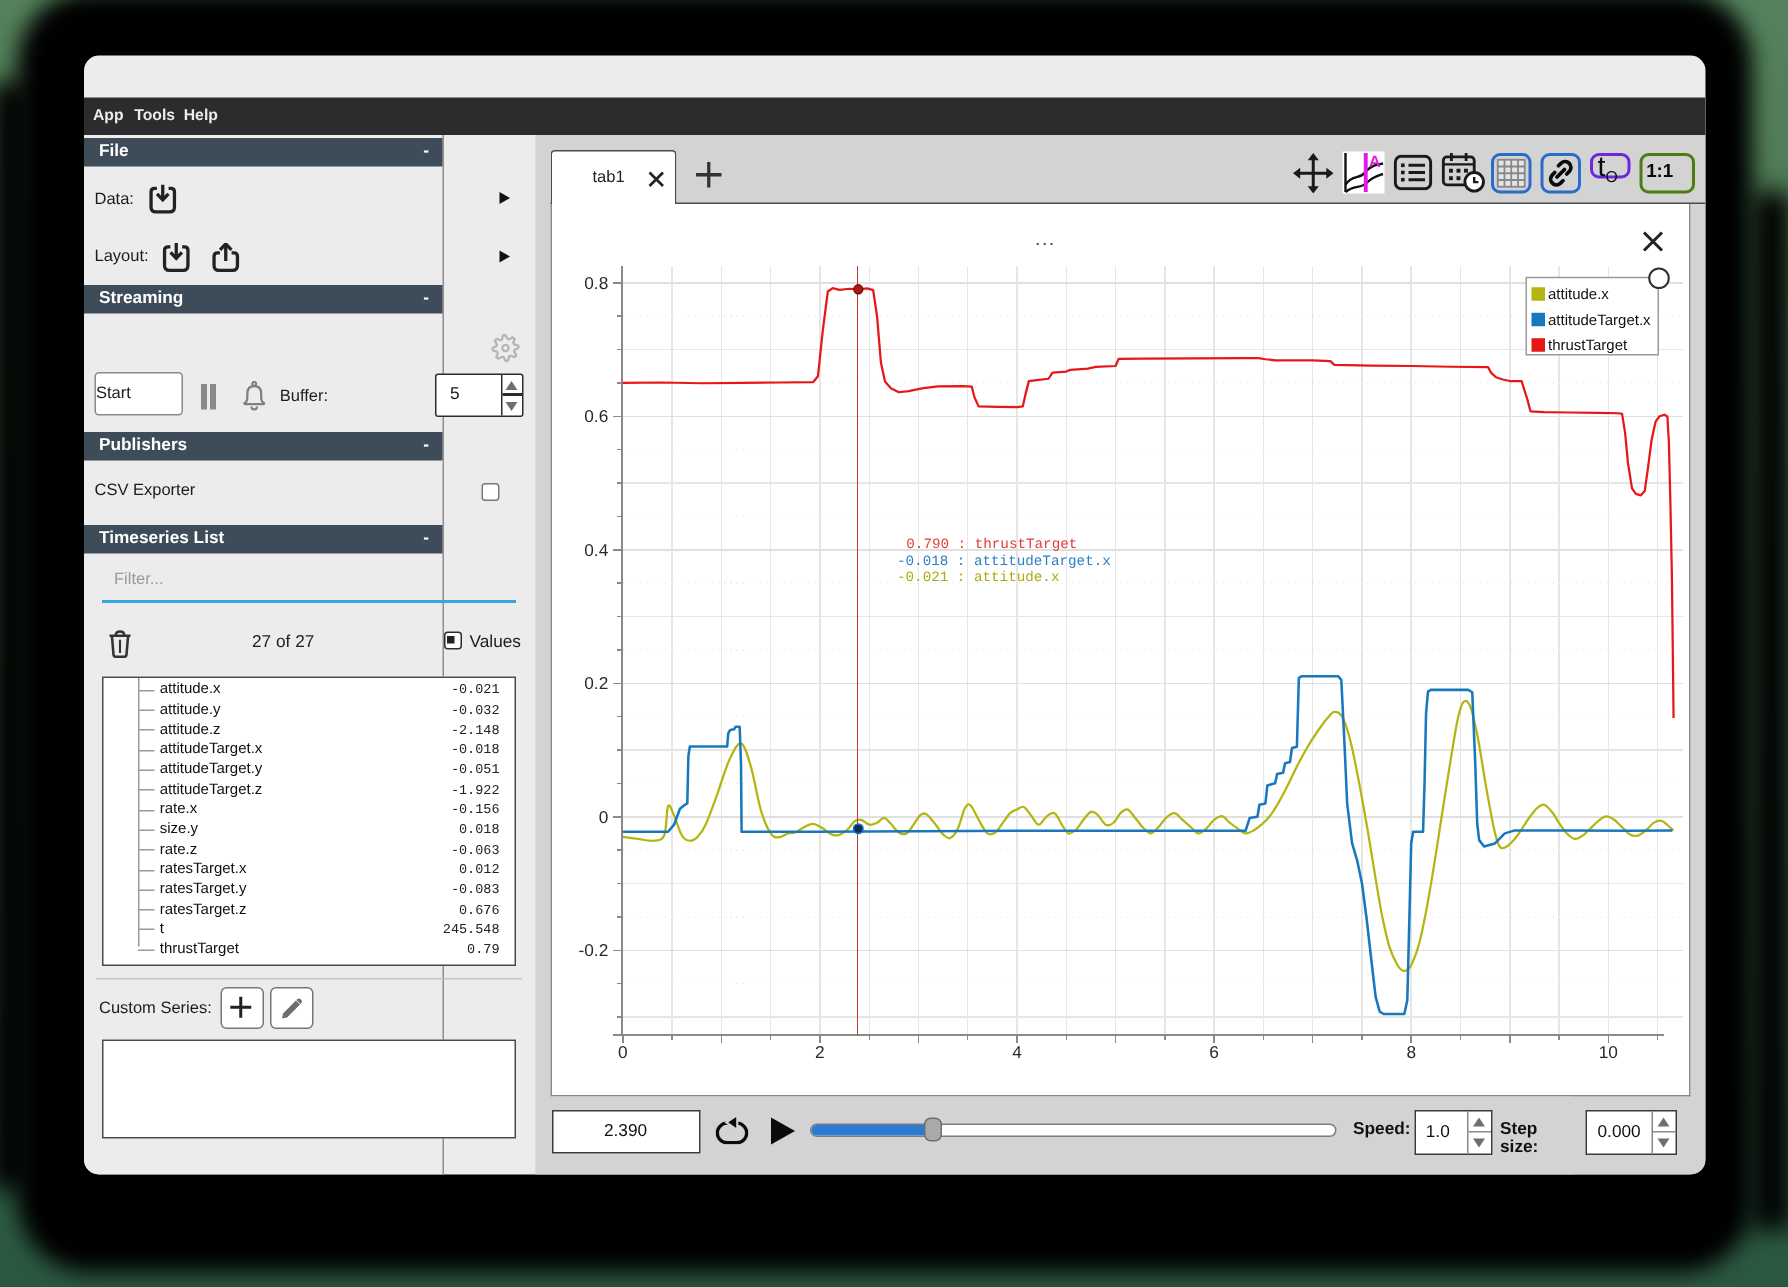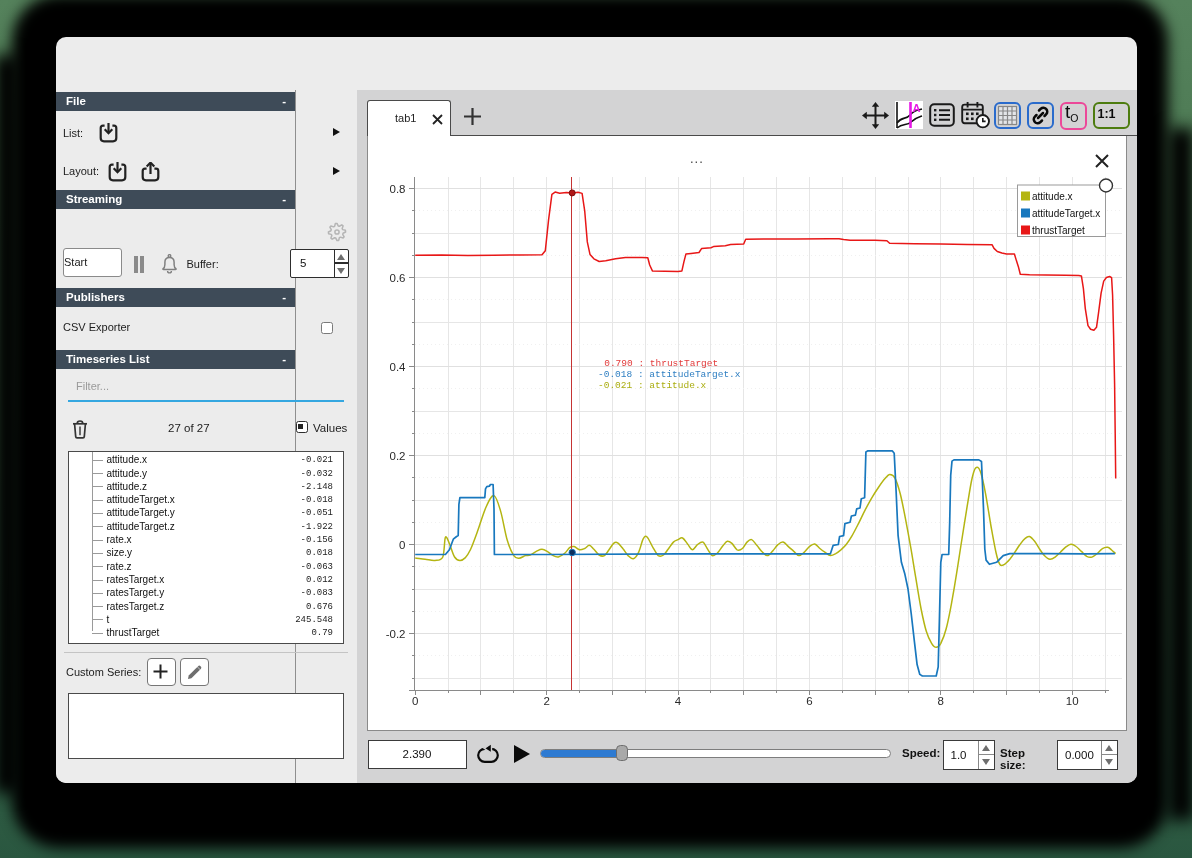--- a/index.html
+++ b/index.html
@@ -50,25 +50,30 @@
 .blabel{position:absolute;font-size:11.5px;font-weight:700;color:#111}
 .bspin{position:absolute;background:#fff;border:1px solid #3a3a3a}
 .bspin .bv{position:absolute;left:7px;top:0;bottom:0;font-size:11.5px;color:#111;line-height:28px}
 .bspin .sb{position:absolute;right:0;top:0;bottom:0;width:16px;border-left:1px solid #888}
 </style></head>
 <body>
 <div class="shadow"></div>
 <div class="sh2"></div>
 <div class="sh3"></div>
 <div class="win">
+ <div class="menubar">
+      <span style="left:6px">App</span>
+      <span style="left:33.5px">Tools</span>
+      <span style="left:66.5px">Help</span>
+    </div>
 
  <div class="sidebar">
 
   <div class="sechead" style="top:2px">File<span class="min">-</span></div>
-  <div class="lbl" style="left:7px;top:36.5px">List:</div>
+  <div class="lbl" style="left:7px;top:36.5px">Data:</div>
   <div style="position:absolute;left:43px;top:33px"><svg width="19" height="20" viewBox="0 0 19 20">
           <path d="M5.6 2.6 H4 Q1.7 2.6 1.7 4.9 V15 Q1.7 18.3 5 18.3 H14 Q17.3 18.3 17.3 15 V4.9 Q17.3 2.6 15 2.6 H13.4" fill="none" stroke="#222" stroke-width="2.2"></path>
           <path d="M9.5 0 V9.8" stroke="#222" stroke-width="2.2"></path>
           <path d="M5.7 6.2 L9.5 10.2 L13.3 6.2" fill="none" stroke="#222" stroke-width="2.2"></path>
         </svg></div>
   <div class="arr" style="left:277px;top:38px"></div>
   <div class="lbl" style="left:7px;top:75px">Layout:</div>
   <div style="position:absolute;left:52px;top:72px"><svg width="19" height="20" viewBox="0 0 19 20">
           <path d="M5.6 2.6 H4 Q1.7 2.6 1.7 4.9 V15 Q1.7 18.3 5 18.3 H14 Q17.3 18.3 17.3 15 V4.9 Q17.3 2.6 15 2.6 H13.4" fill="none" stroke="#222" stroke-width="2.2"></path>
           <path d="M9.5 0 V9.8" stroke="#222" stroke-width="2.2"></path>
@@ -274,21 +279,21 @@
           <path d="M2.5 16.0 H20.5" stroke="#888" stroke-width="1.2"></path>
         </svg>
       </div>
 <div style="position:absolute;left:670px;top:11.5px;width:27px;height:27px;border:2px solid #2a6bcc;border-radius:6px">
         <svg width="23" height="23" viewBox="0 0 23 23" style="position:absolute;left:0;top:0">
 <path d="M10 6.5 l1.8 -1.8 a3.9 3.9 0 0 1 5.5 5.5 l-1.8 1.8" fill="none" stroke="#0a0a0a" stroke-width="2.5" stroke-linecap="round"></path>
 <path d="M13 16.5 l-1.8 1.8 a3.9 3.9 0 0 1 -5.5 -5.5 l1.8 -1.8" fill="none" stroke="#0a0a0a" stroke-width="2.5" stroke-linecap="round"></path>
 <path d="M9 14 L14 9" stroke="#0a0a0a" stroke-width="2.5" stroke-linecap="round"></path>
         </svg>
       </div>
-<div style="position:absolute;left:703px;top:11.5px;width:27px;height:28px;border:2px solid #ec4899;border-radius:6px">
+<div style="position:absolute;left:703px;top:11.5px;width:27px;height:17px;border:2px solid #6d28d9;border-radius:6px">
         <div style="position:absolute;left:3px;top:-3px;font-size:19px;color:#0a0a0a;font-family:'Liberation Sans',sans-serif">t<span style="font-size:10.5px;vertical-align:-4px">O</span></div>
       </div>
 <div style="position:absolute;left:736px;top:11.5px;width:37px;height:27px;border:2px solid #4d7c0f;border-radius:6px">
         <div style="position:absolute;left:0;top:3px;width:23px;text-align:center;font-size:12.5px;font-weight:700;color:#0a0a0a;font-family:'Liberation Sans',sans-serif">1:1</div>
       </div>
   <div class="plotbox">
     <svg width="760" height="596" viewBox="0 0 760 596" font-family="'Liberation Sans',sans-serif" style="position:absolute;left:0;top:0">
 <g shape-rendering="crispEdges">
 <line x1="80.1" y1="41.0" x2="80.1" y2="554.5" stroke="#e6e6e6" stroke-width="1"></line>
 <line x1="112.9" y1="41.0" x2="112.9" y2="554.5" stroke="#e6e6e6" stroke-width="1"></line>

